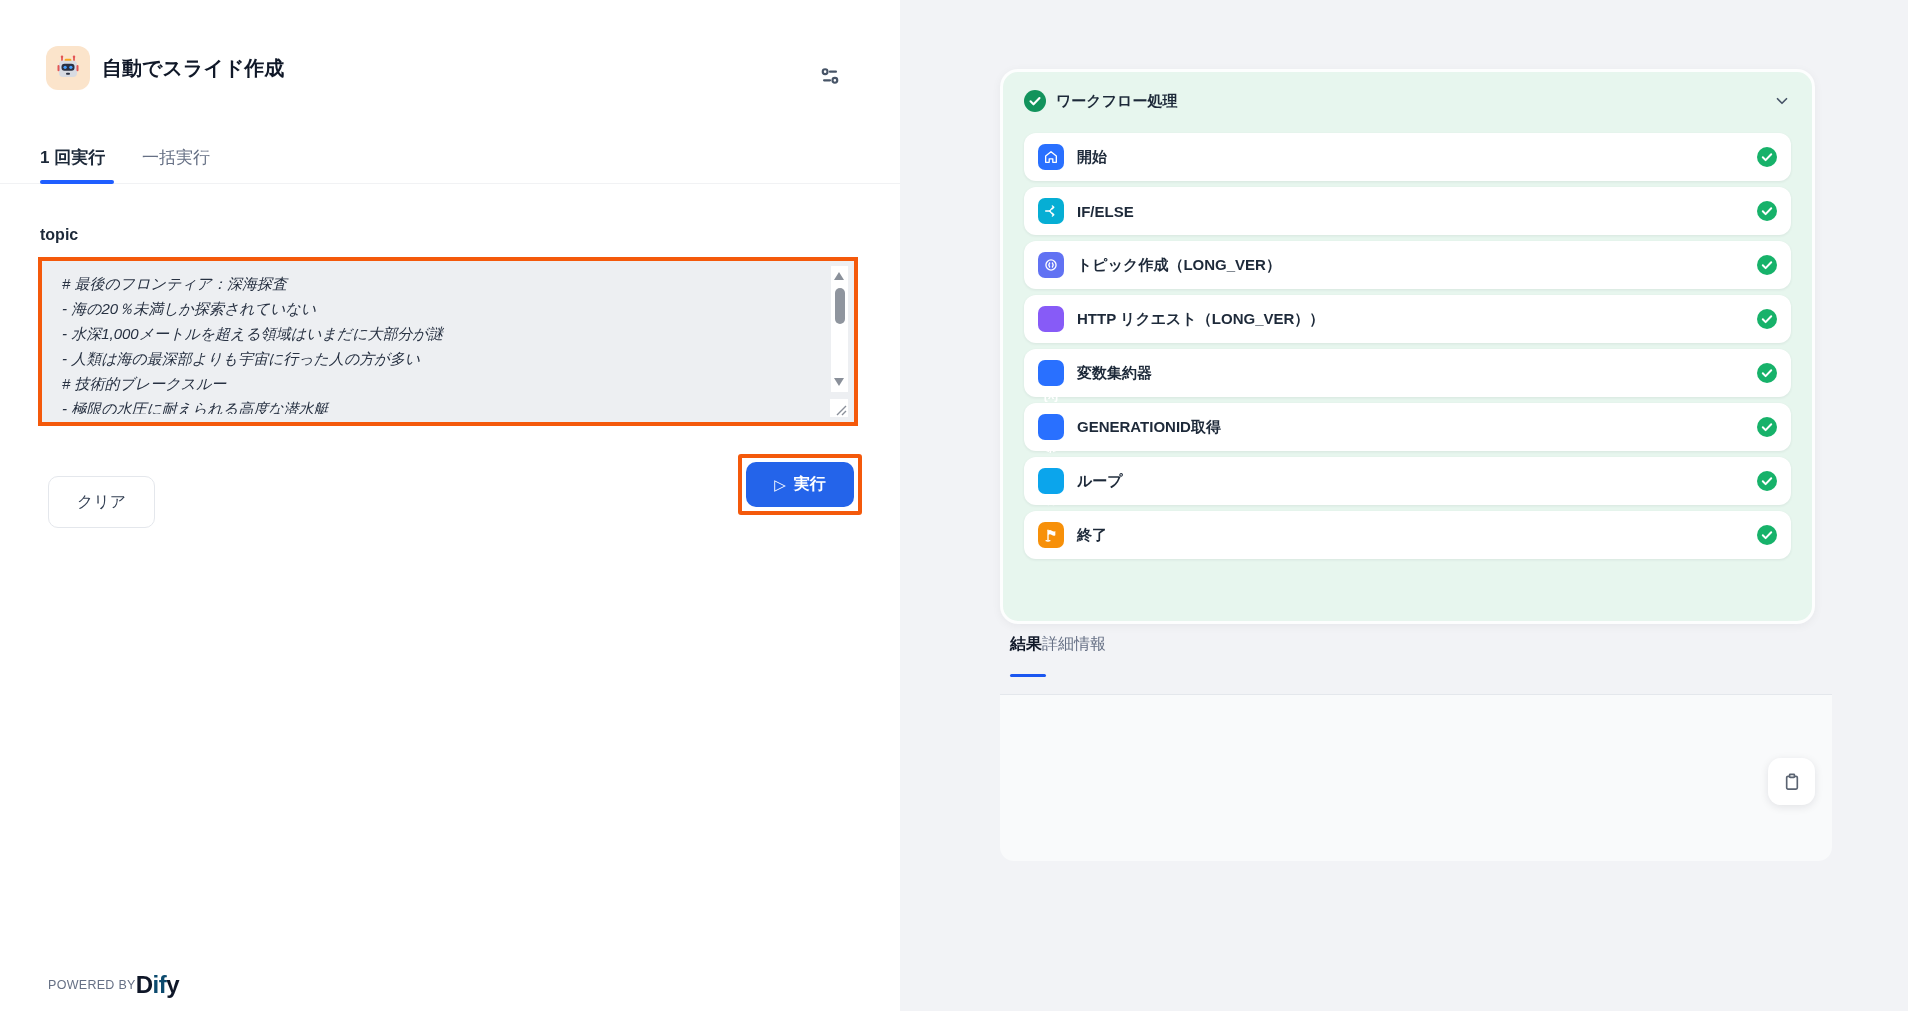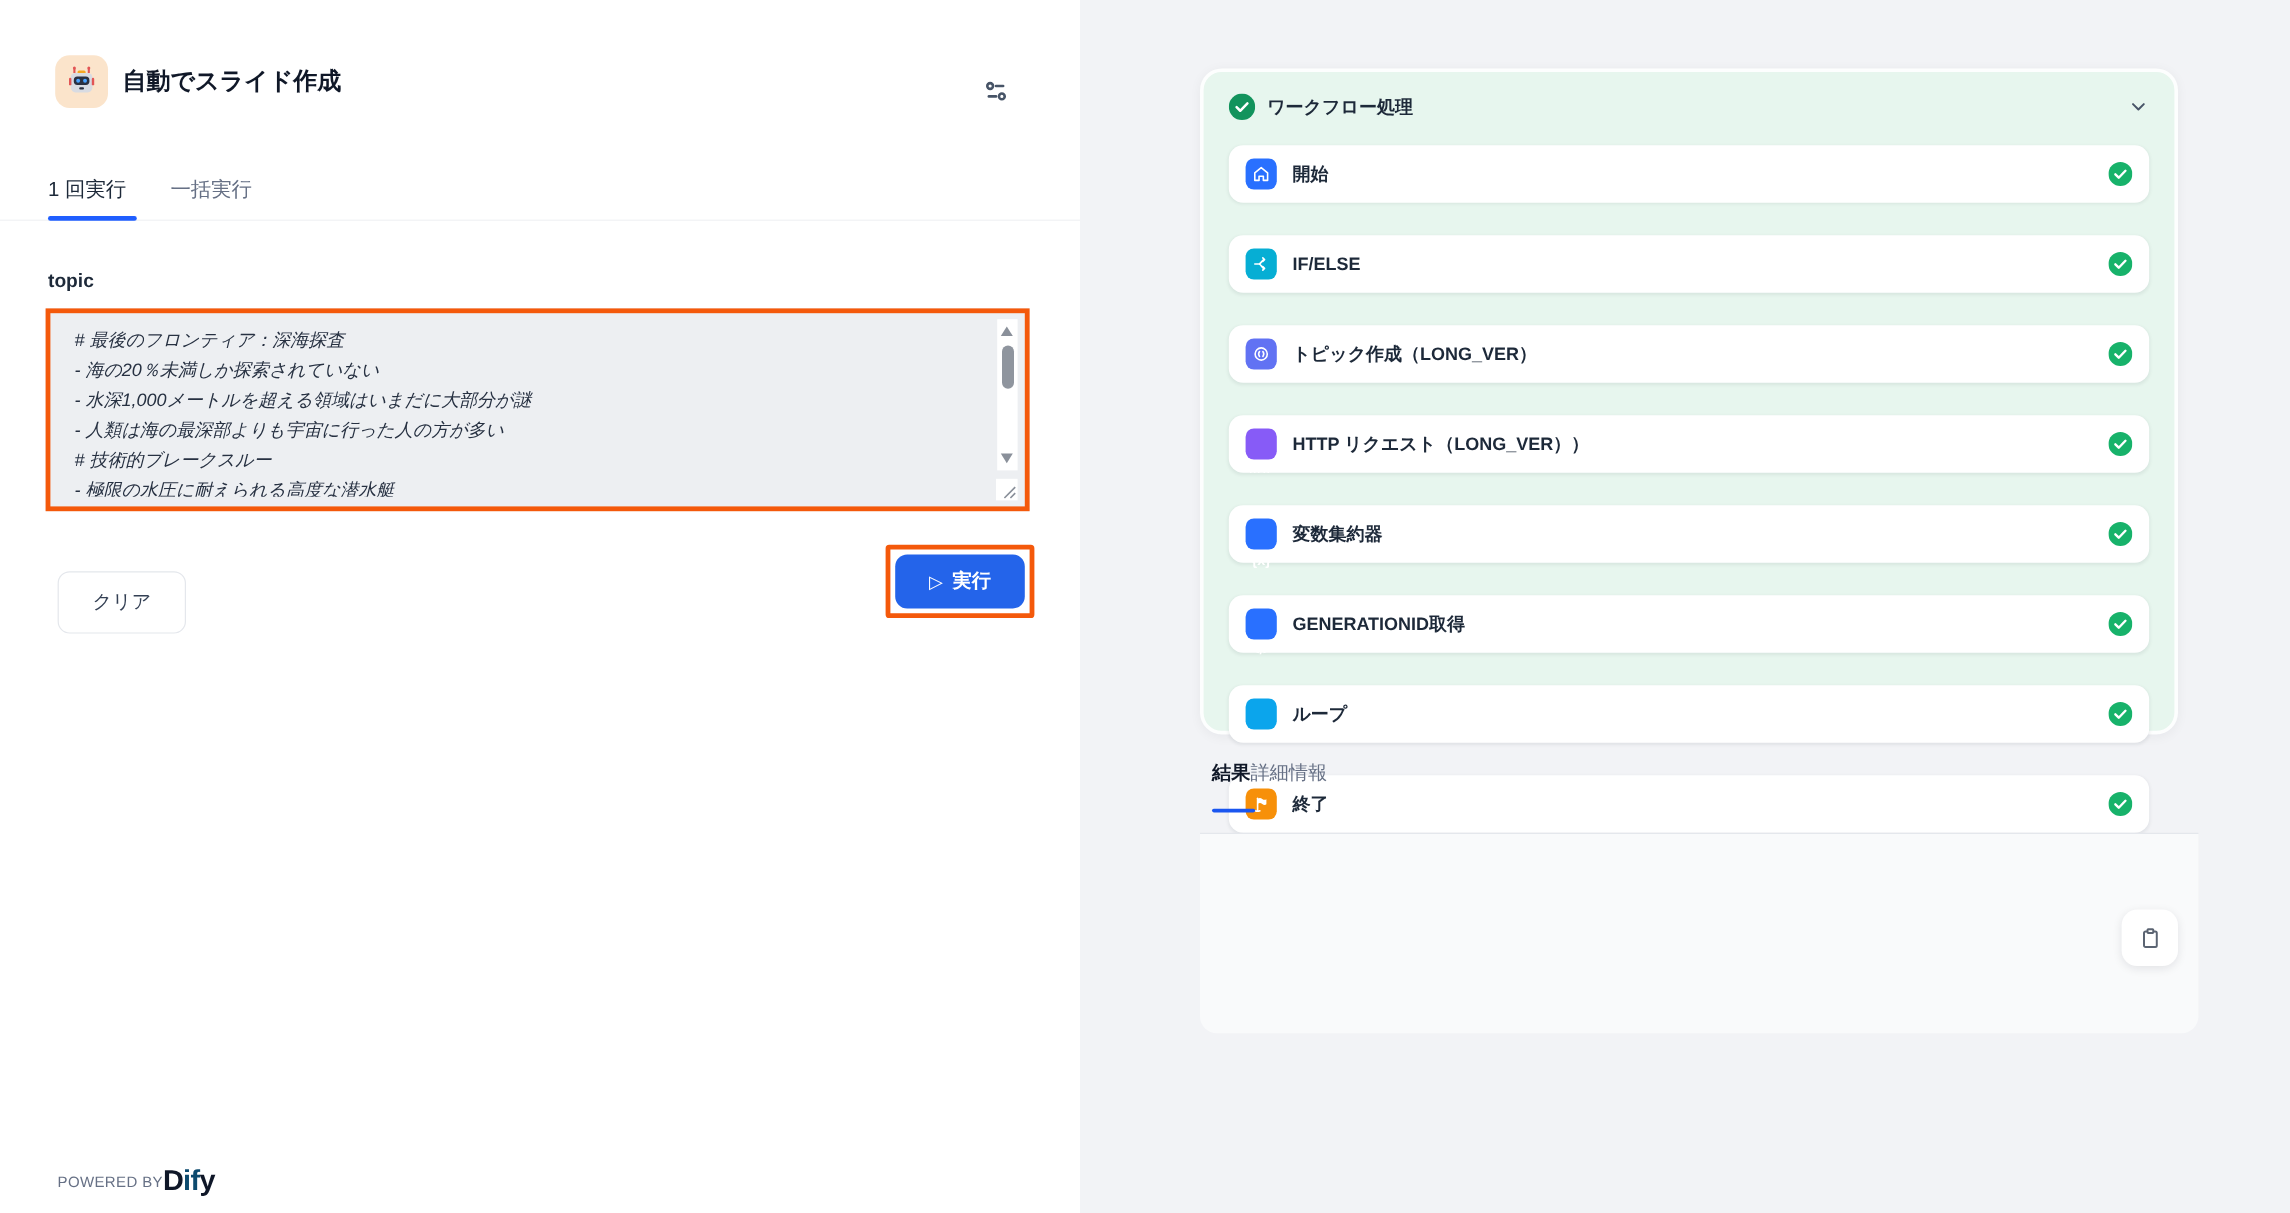--- a/index.html
+++ b/index.html
@@ -6,21 +6,21 @@
   html,body { width:1908px; height:1011px; overflow:hidden; }
   body { font-family:"Liberation Sans","DejaVu Sans",sans-serif; background:#fff; position:relative; color:#1d2939; }
 
   
   .left-panel { position:absolute; left:0; top:0; width:900px; height:1011px; background:#fff; }
   .app-avatar { position:absolute; left:46px; top:46px; width:44px; height:44px; border-radius:12px; background:#fbe4cb; display:flex; align-items:center; justify-content:center; }
   .app-title { position:absolute; left:102px; top:52px; font-size:20px; font-weight:700; color:#101828; line-height:32px; }
   .settings-btn { position:absolute; left:812px; top:58px; width:36px; height:36px; display:flex; align-items:center; justify-content:center; border-radius:8px; cursor:pointer; }
 
   .tabs-left { position:absolute; left:0; top:144px; width:900px; height:40px; border-bottom:1px solid #f1f2f4; }
-  .tab-single { position:absolute; left:40px; top:2px; font-size:17px; font-weight:400; color:#1d2939; cursor:pointer; }
+  .tab-single { position:absolute; left:40px; top:2px; font-size:17px; font-weight:700; color:#1d2939; cursor:pointer; }
   .tab-batch { position:absolute; left:142px; top:2px; font-size:17px; font-weight:400; color:#667085; cursor:pointer; }
   .tab-single-underline { position:absolute; left:40px; top:36px; width:74px; height:4px; background:#1f5eff; border-radius:2px; }
 
   .topic-label { position:absolute; left:40px; top:226px; font-size:16px; font-weight:700; color:#1d2939; }
 
   .hl-box { border:4px solid #f4590b; position:absolute; }
   .hl-textarea { left:38px; top:257px; width:820px; height:169px; background:#edeff2;font-style:italic; }
   .topic-text { position:absolute; left:20px; top:10px; right:32px; bottom:8px; font-size:15px; line-height:25px; color:#273142; white-space:pre-line; overflow:hidden; cursor:text; }
   .ta-scrollbar { position:absolute; right:6px; top:5px; width:17px; height:126px; background:#fff; }
   .arr-up { position:absolute; left:3px; top:6px; width:0; height:0; border-left:5.5px solid transparent; border-right:5.5px solid transparent; border-bottom:8px solid #8a909a; cursor:pointer; }
@@ -34,25 +34,25 @@
   .play-glyph { font-size:15px; font-weight:400; position:relative; top:0.5px; }
 
   .footer { position:absolute; left:48px; top:971px; display:flex; align-items:center; }
   .powered-by { font-size:12.5px; color:#667085; letter-spacing:0.3px; }
   .dify-logo { font-size:24px; font-weight:700; letter-spacing:-0.5px; }
   .dify-logo .lg-dark { color:#0f1728; }
   .dify-logo .lg-blue { color:#0c4a6e; }
 
   
   .right-panel { position:absolute; left:900px; top:0; width:1008px; height:1011px; background:#f2f3f6; }
-  .wf-card { position:absolute; left:100px; top:57px; width:815px; height:555px; background:#e7f6ee; border:3px solid rgba(255,255,255,0.9); border-radius:18px; box-shadow:0 2px 10px rgba(16,24,40,0.05); }
+  .wf-card { position:absolute; left:100px; top:69px; width:815px; height:555px; background:#e7f6ee; border:3px solid rgba(255,255,255,0.9); border-radius:18px; box-shadow:0 2px 10px rgba(16,24,40,0.05); }
   .wf-header { position:absolute; left:21px; top:14px; right:21px; height:30px; display:flex; align-items:center; cursor:pointer; }
   .wf-title { font-size:15px; font-weight:700; color:#1d2939; margin-left:10px; }
   .wf-chevron { margin-left:auto; display:flex; }
-  .wf-steps { position:absolute; left:21px; top:61px; right:21px; display:flex; flex-direction:column; gap:27px; }
+  .wf-steps { position:absolute; left:21px; top:61px; right:21px; display:flex; flex-direction:column; gap:6px; }
   .step-row { height:48px; background:#fff; border-radius:12px; box-shadow:0 1px 3px rgba(16,24,40,0.07); display:flex; align-items:center; padding:0 14px; cursor:pointer; }
   .step-icon { width:26px; height:26px; border-radius:7px; display:flex; align-items:center; justify-content:center; color:#fff; flex:none; }
   .step-icon svg { width:16px; height:16px; }
   .step-icon .glyph { font-weight:700; line-height:1;margin-top:44px; }
   .http-icon .glyph { font-size:7.5px; }
   .aggregator-icon .glyph { font-size:12px; }
   .code-icon .glyph { font-size:10.5px; }
   .loop-icon .glyph { font-size:16px; position:relative; top:-1px; }
   .step-label { margin-left:13px; font-size:15px; font-weight:700; color:#1d2939; }
   .step-check { margin-left:auto; display:flex; }

